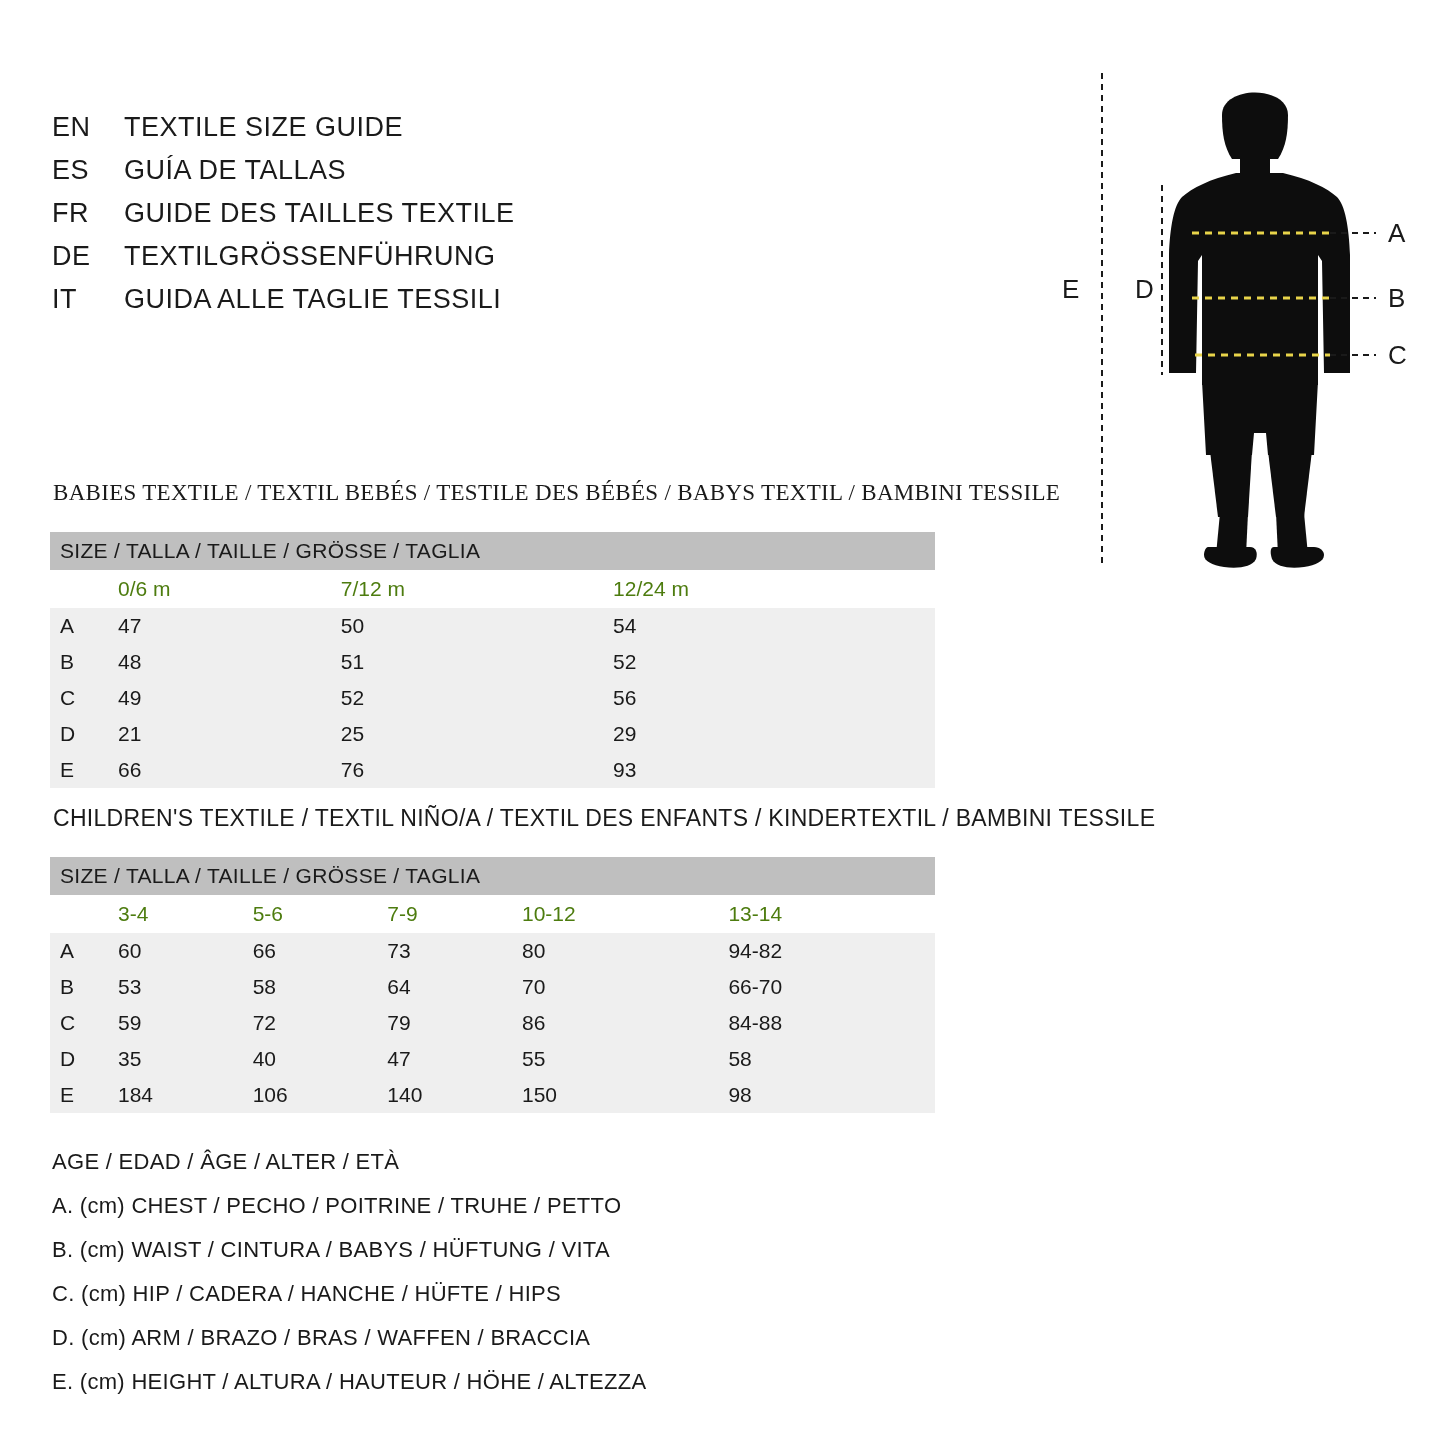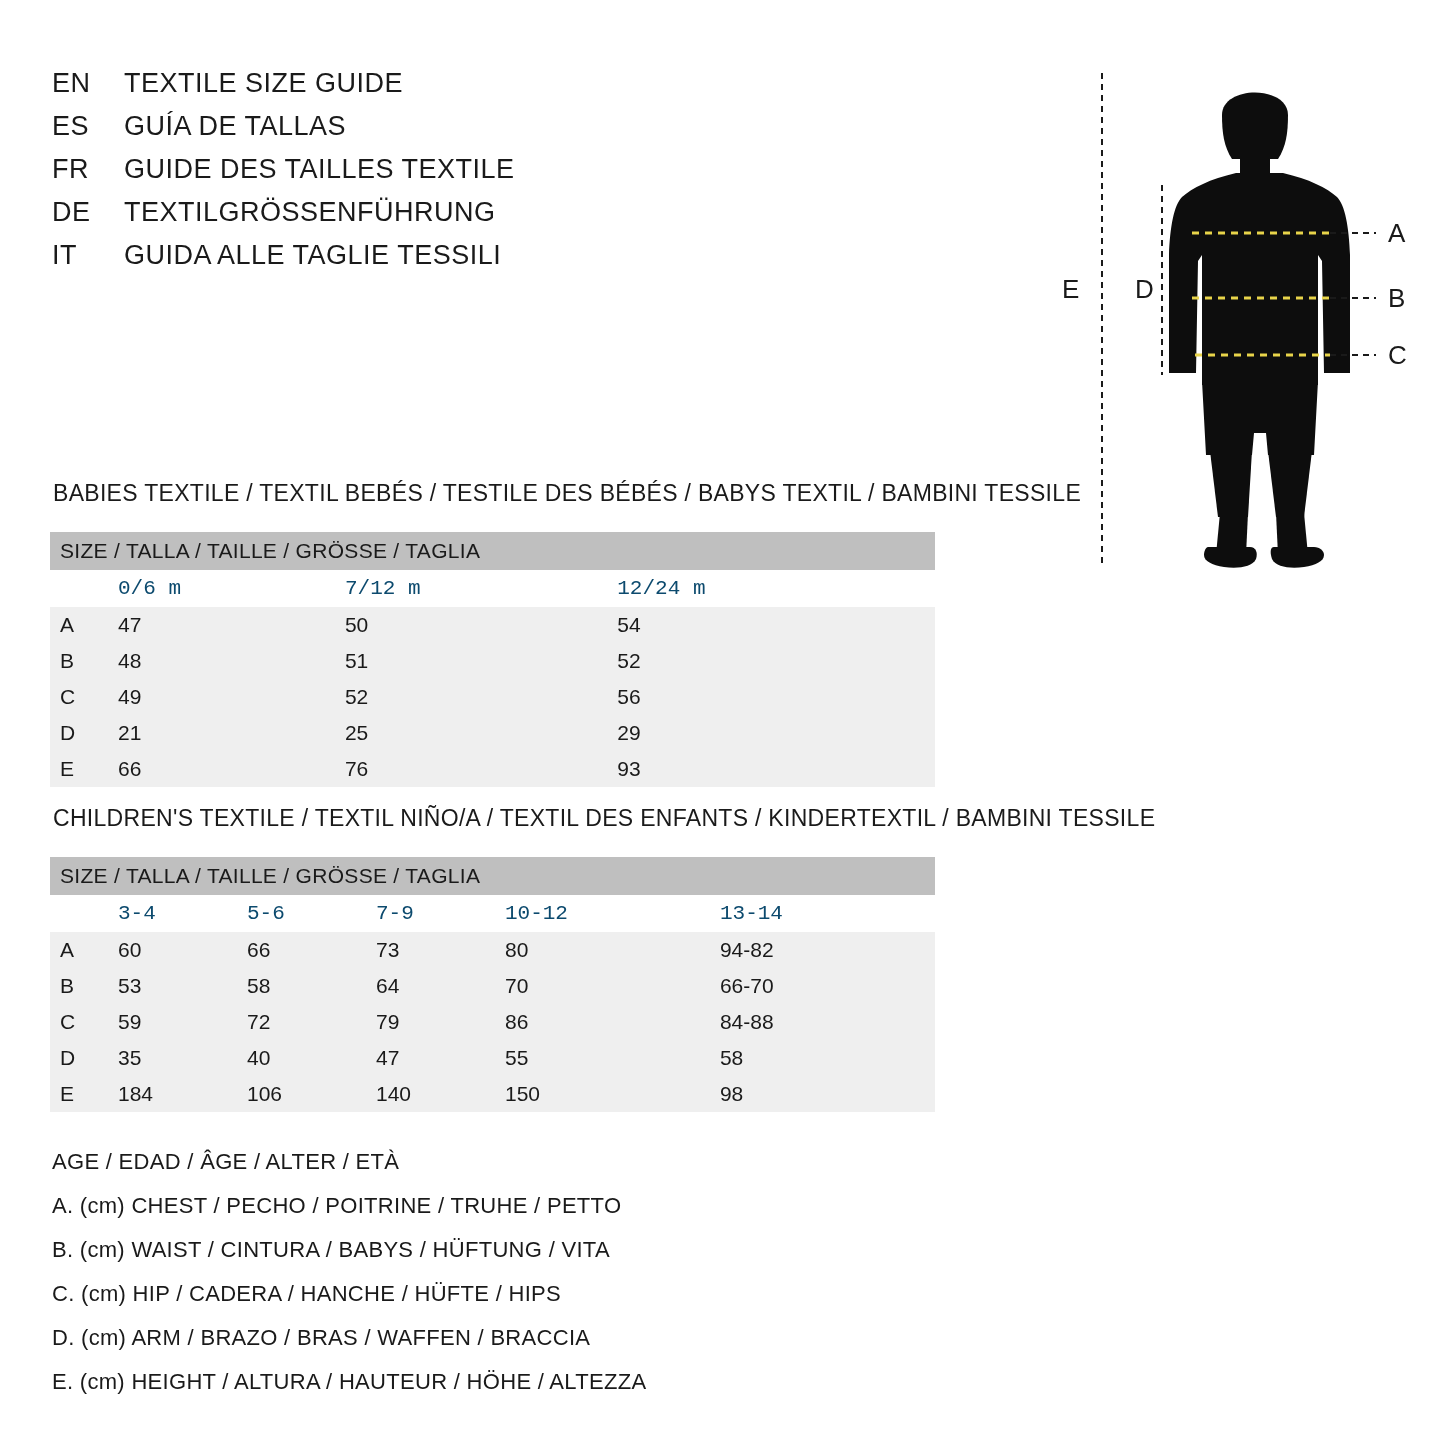--- a/index.html
+++ b/index.html
@@ -36,41 +36,42 @@
   .title-lang {
     width: 72px;
     font-size: 27px;
     letter-spacing: 0.5px;
     color: #1a1a1a;
   }
   .title-text {
     font-size: 27px;
     letter-spacing: 0.5px;
     color: #1a1a1a;
+    margin-top: 44px;
   }
 
   
   .figure {
     position: absolute;
     left: 1040px;
     top: 55px;
     width: 390px;
     height: 520px;
   }
   .figure svg { display: block; }
 
   
   .section-heading {
     position: absolute;
     font-size: 23px;
     letter-spacing: 0.3px;
     color: #1a1a1a;
     white-space: nowrap;
   }
-  #babies-heading { left: 53px; top: 480px; }
+  #babies-heading { left: 53px; top: 480px; font-family: Liberation Serif, serif; }
   #children-heading { left: 53px; top: 805px; }
 
   table.size-table {
     position: absolute;
     border-collapse: collapse;
     font-size: 21px;
     color: #1a1a1a;
   }
   #babies-table { left: 50px; top: 532px; width: 885px; }
   #children-table { left: 50px; top: 857px; width: 885px; }
@@ -82,23 +83,22 @@
     font-size: 21px;
     padding: 7px 0 7px 10px;
     letter-spacing: 0.3px;
   }
   table.size-table td, table.size-table th {
     padding: 0;
   }
   table.size-table tr.col-head td {
     padding: 7px 0 7px 0;
     font-size: 21px;
-    color: #0c4a6e;
+    color: #4d7c0f;
     background: #ffffff;
-    font-family: Liberation Mono, monospace;
   }
   table.size-table tr.data-row td {
     padding: 6px 0 6px 0;
     background: #efefef;
   }
   table.size-table td.rowlabel {
     width: 58px;
     padding-left: 10px !important;
     text-align: left;
   }

